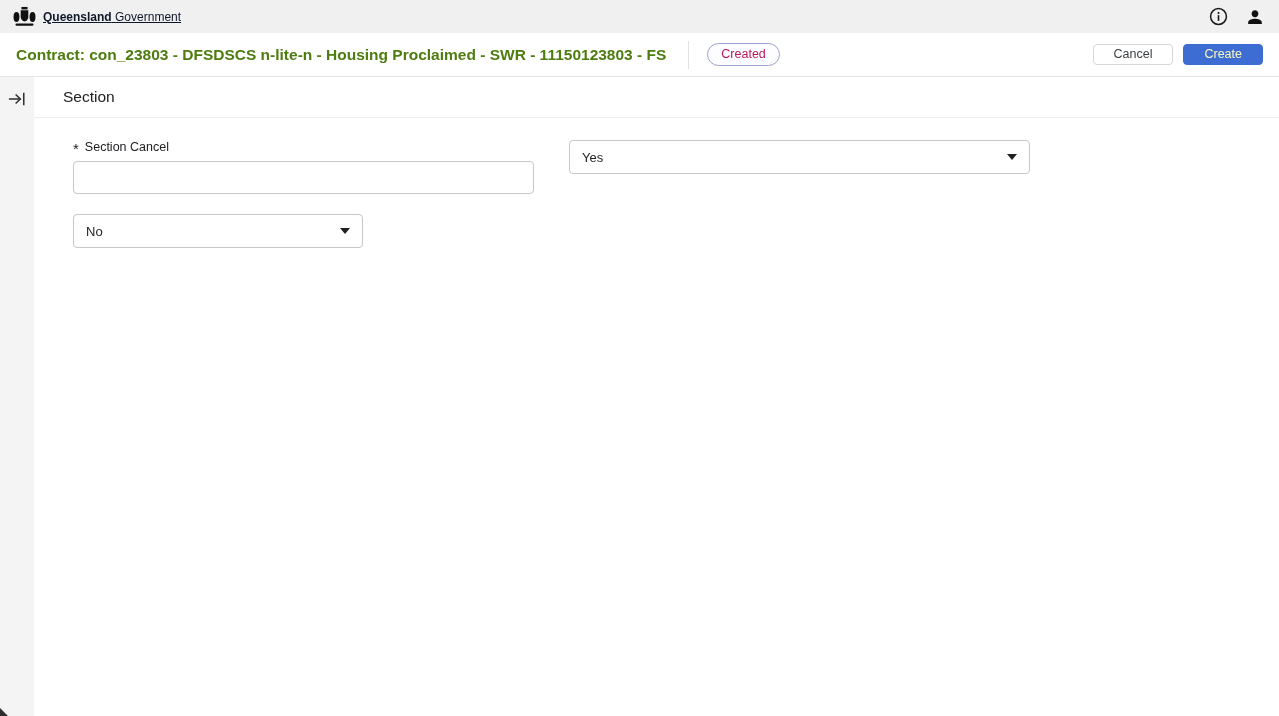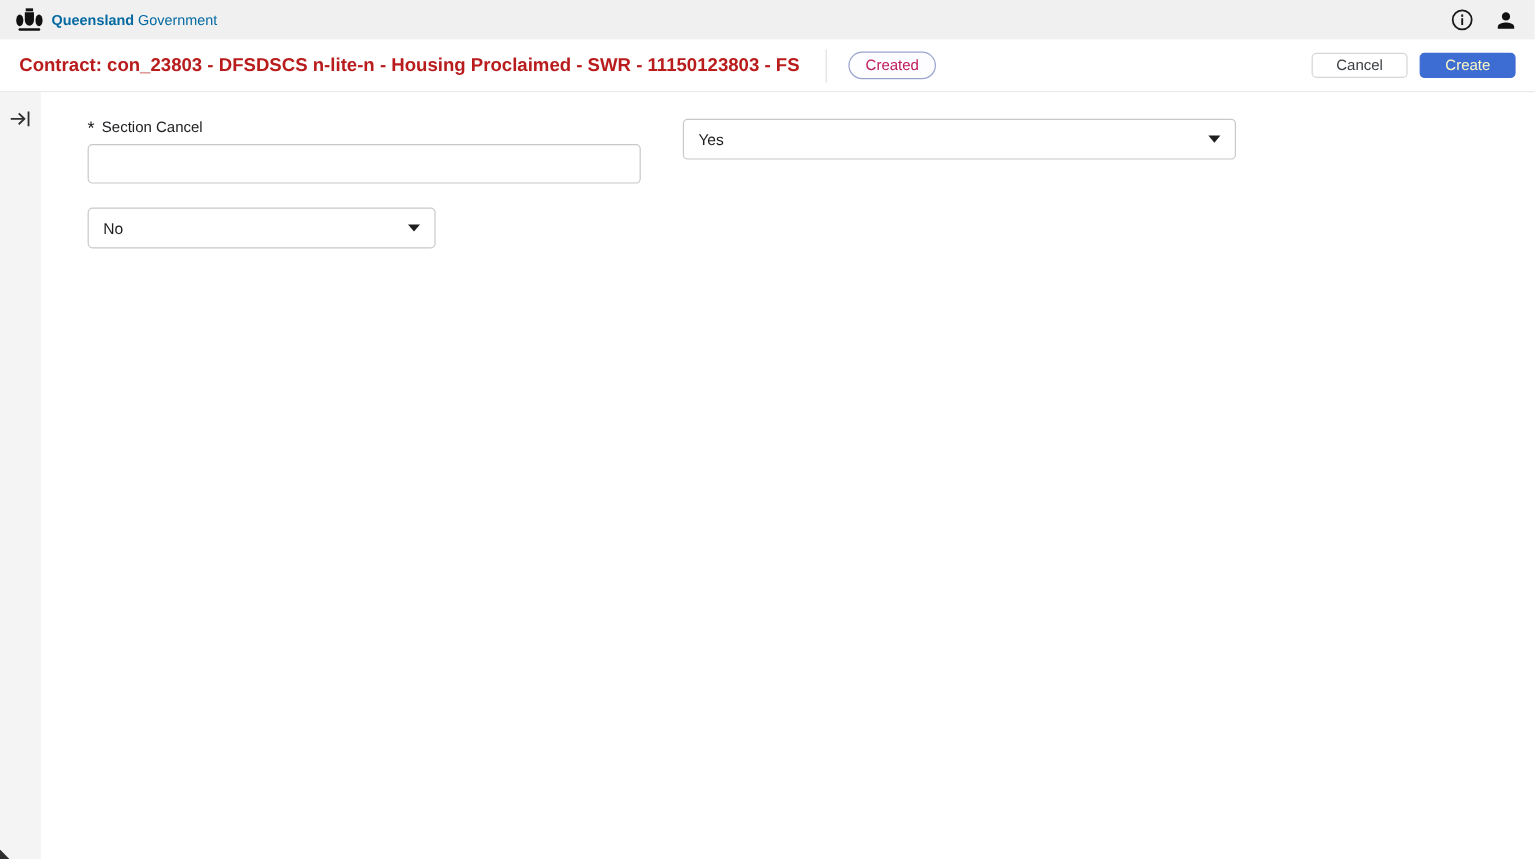--- a/index.html
+++ b/index.html
@@ -14,38 +14,38 @@
   
   .top-bar {
     height: 33px;
     background: #f0f0f0;
     display: flex;
     align-items: center;
     justify-content: space-between;
     padding: 0 14px 0 12px;
   }
   .brand { display: flex; align-items: center; gap: 6px; cursor: pointer; }
-  .brand-text { font-size: 12px; color: #0369a1; }
+  .brand-text { font-size: 12px; color: #0f172a; text-decoration: underline; }
   .brand-text .bold { font-weight: 700; }
   .top-icons { display: flex; align-items: center; gap: 17px; }
   .icon-btn { display: flex; align-items: center; justify-content: center; cursor: pointer; background: none; border: none; padding: 0; }
 
   
   .contract-bar {
     height: 44px;
     background: #ffffff;
     border-bottom: 1px solid #e5e5e5;
     display: flex;
     align-items: center;
     padding: 0 16px;
   }
   .contract-title {
     font-size: 15.5px;
     font-weight: 700;
-    color: #b91c1c;
+    color: #4d7c0f;
     white-space: nowrap;
   }
   .vert-divider {
     width: 1px;
     height: 28px;
     background: #e2e2e2;
     margin: 0 18px 0 22px;
     flex: none;
   }
   .status-badge {
@@ -216,20 +216,23 @@
       <svg width="19" height="16" viewBox="0 0 20 16" fill="none" stroke="#2f2f2f" stroke-width="1.6" aria-hidden="true">
         <line x1="1" y1="8" x2="13" y2="8"></line>
         <polyline points="8,3.2 13,8 8,12.8" fill="none"></polyline>
         <line x1="16.6" y1="1.5" x2="16.6" y2="14.5"></line>
       </svg>
     </button>
     <span class="corner-artifact"></span>
   </aside>
 
   <main class="main">
+    <div class="panel-header">
+      <h1 class="panel-title">Section</h1>
+    </div>
 
     <div class="form-area">
 
       <div class="form-row">
         <div class="field w-lg">
           <label class="field-label">
             <span class="req-marker">*</span>
             <span>Section Cancel</span>
           </label>
           <input class="text-input" type="text" value="" style="">

